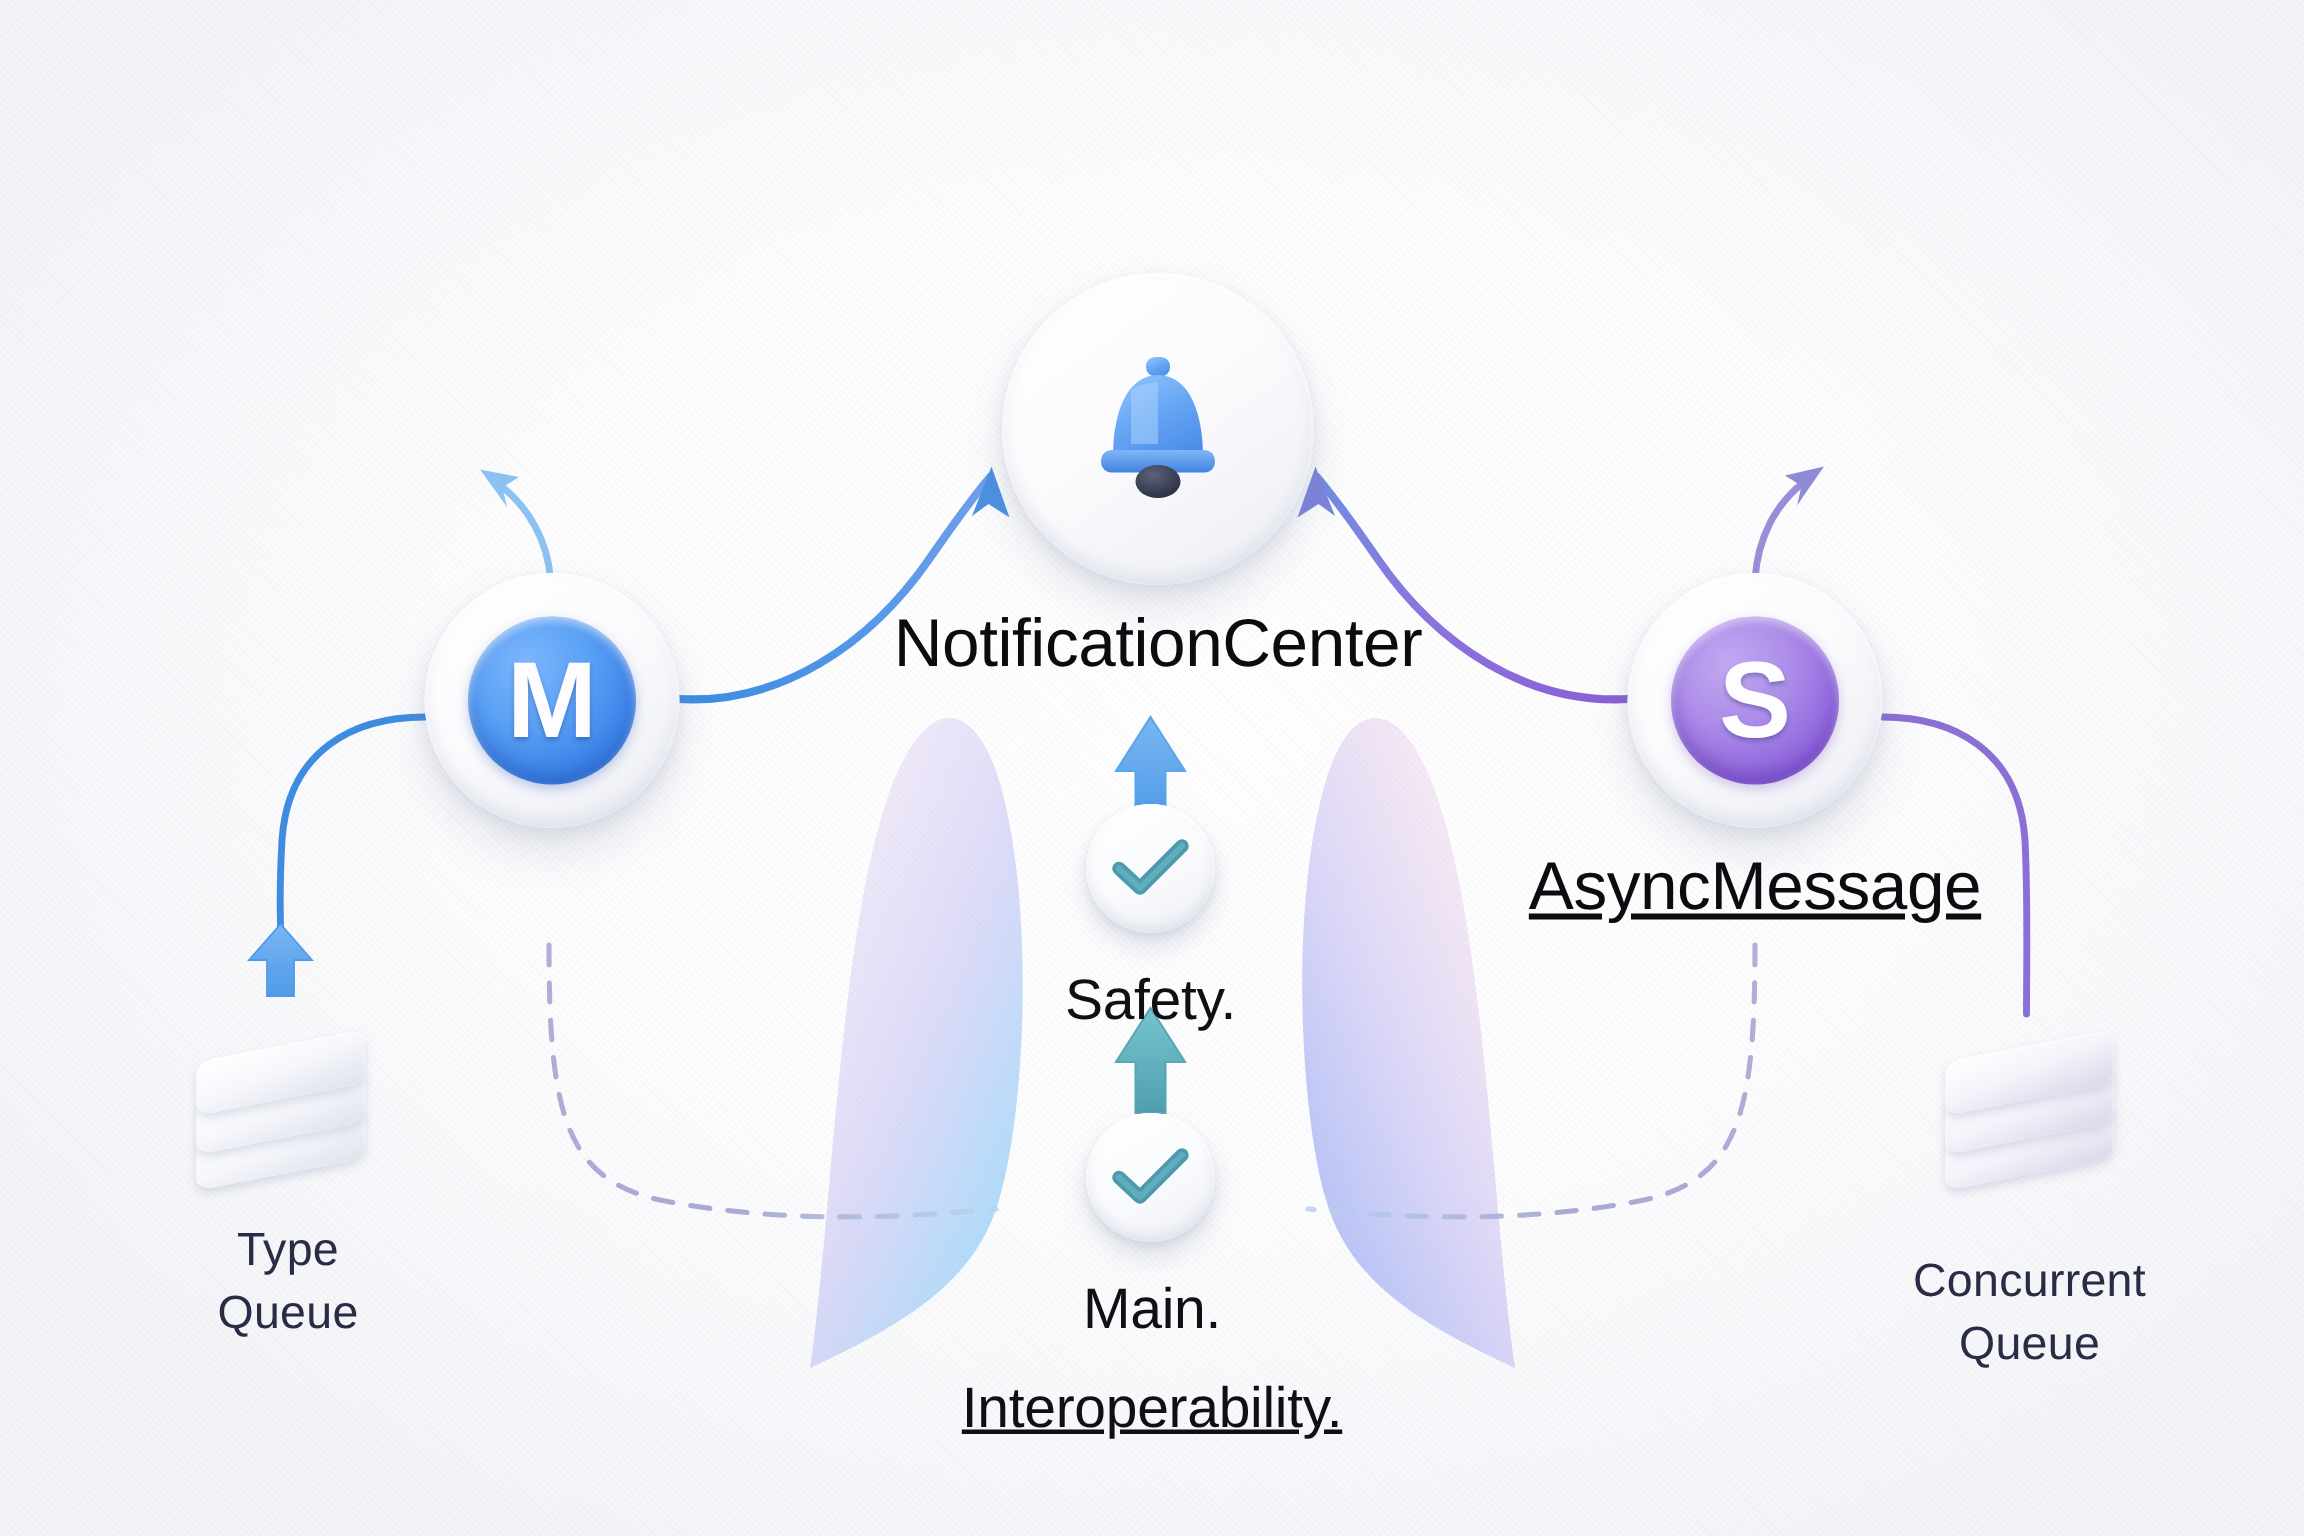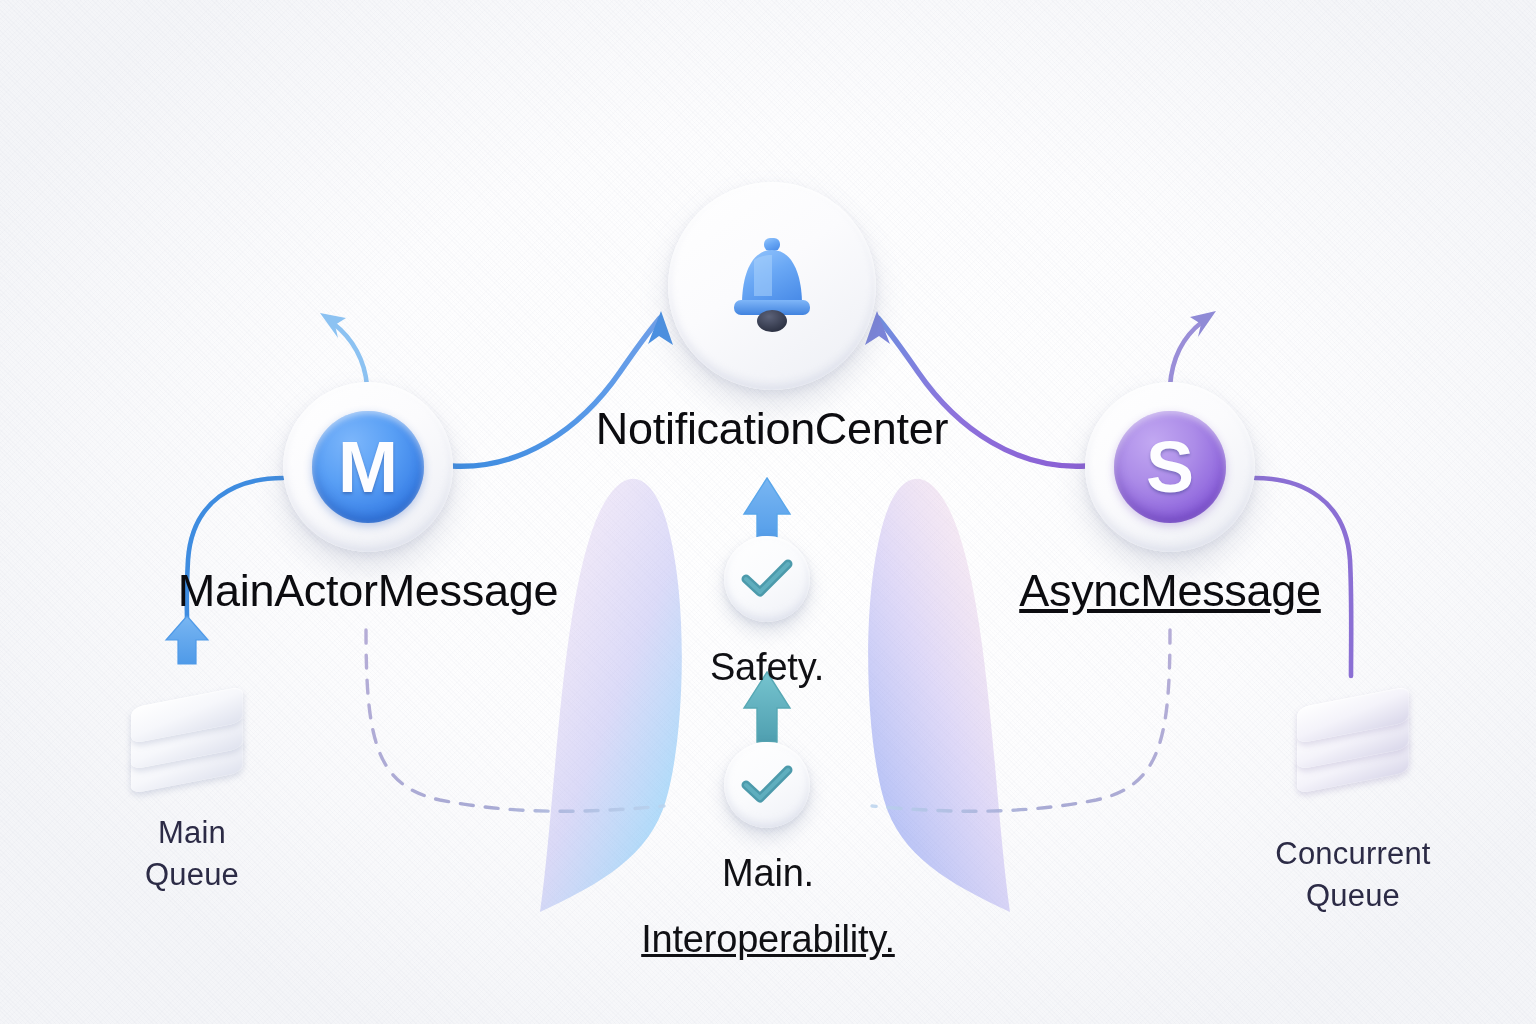--- a/index.html
+++ b/index.html
@@ -246,21 +246,20 @@
   </div>
   <div class="label-main" style="left:568px; top:403px; width:408px;">NotificationCenter</div>
 
   <div class="node" style="left:283px; top:382px; width:170px; height:170px;">
     <div class="disc" style="left:0; top:0; width:170px; height:170px;">
       <div class="disc-inner badge-m" style="left:29px; top:29px; width:112px; height:112px; font-size:72px;">
         <span>M</span>
       </div>
     </div>
   </div>
-  <div class="label-main" style="left:173px; top:565px; width:390px;">MainActorMessage</div>
 
   <div class="node" style="left:1085px; top:382px; width:170px; height:170px;">
     <div class="disc" style="left:0; top:0; width:170px; height:170px;">
       <div class="disc-inner badge-s" style="left:29px; top:29px; width:112px; height:112px; font-size:72px;">
         <span>S</span>
       </div>
     </div>
   </div>
   <div class="label-main" style="left:978px; top:565px; width:384px;text-decoration:underline;">AsyncMessage</div>
 
@@ -281,21 +280,21 @@
   <div class="label-center" style="left:653px; top:852px; width:230px;">Main.</div>
 
   <div class="label-center" style="left:608px; top:918px; width:320px;text-decoration:underline;">Interoperability.</div>
 
   <div class="stack" style="left:122px; top:672px;">
     <div class="slab blue-tint" style="top:64px;"></div>
     <div class="slab blue-tint" style="top:40px;"></div>
     <div class="slab blue-tint" style="top:14px;"></div>
   </div>
   <div class="label-queue" style="left:67px; top:812px; width:250px;">
-    <div>Main</div>
+    <div>Type</div>
     <div>Queue</div>
   </div>
 
   <div class="stack" style="left:1288px; top:672px;">
     <div class="slab purple-tint" style="top:64px;"></div>
     <div class="slab purple-tint" style="top:40px;"></div>
     <div class="slab purple-tint" style="top:14px;"></div>
   </div>
   <div class="label-queue" style="left:1228px; top:833px; width:250px;">
     <div>Concurrent</div>

